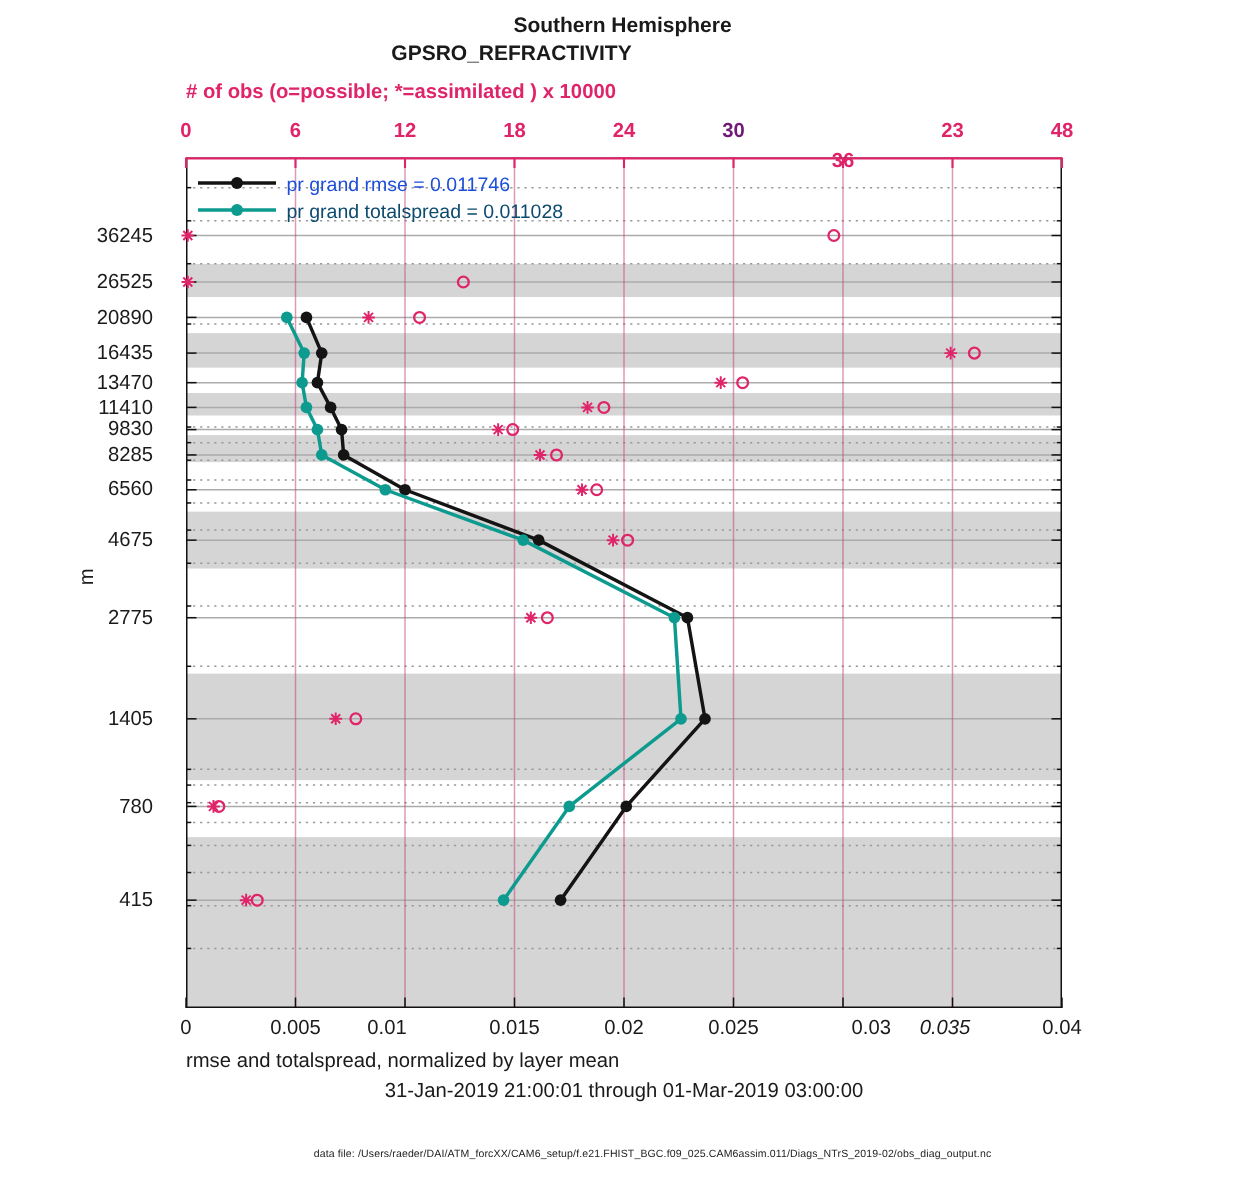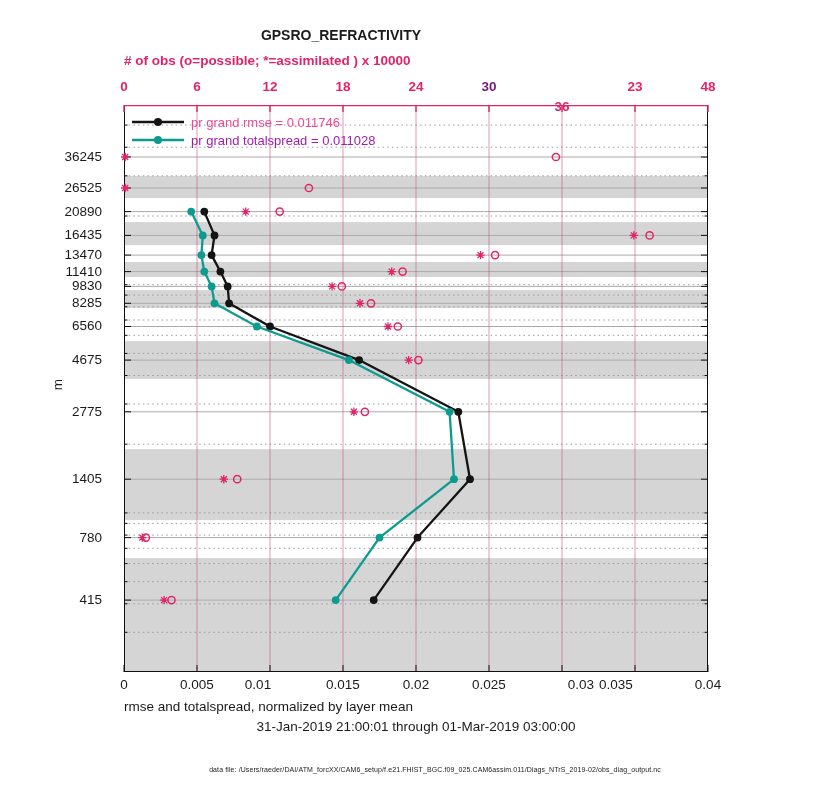--- a/index.html
+++ b/index.html
@@ -26,20 +26,21 @@
   .legend-row{display:flex;align-items:center;height:18px;}
   .legend-swatch{width:56px;height:14px;flex:0 0 56px;}
   .legend-text{font-size:13px;margin-left:5px;white-space:nowrap;}
   .footer{position:absolute;left:40px;top:766px;width:790px;text-align:center;
           font-size:7px;color:#222;letter-spacing:0.1px;}
 </style>
 </head>
 <body>
 
 <div class="figure">
+  <div class="title1">Southern Hemisphere</div>
   <div class="title2">GPSRO_REFRACTIVITY</div>
   <div class="obs-label" style="color: rgb(224, 36, 105);"># of obs (o=possible; *=assimilated ) x 10000</div>
 
   <div class="top-ticks" id="top-ticks">
       <div style="left: -30px; color: rgb(224, 36, 105);">0</div>
       <div style="left: 43px; color: rgb(224, 36, 105);">6</div>
       <div style="left: 116px; color: rgb(224, 36, 105);">12</div>
       <div style="left: 189px; color: rgb(224, 36, 105);">18</div>
       <div style="left: 262px; color: rgb(224, 36, 105);">24</div>
       <div style="left: 335px; color: #701a75;">30</div>
@@ -277,39 +278,39 @@
         </g>
       </svg>
     </div>
 
   <div class="legend" id="legend">
       <div class="legend-row">
         <svg class="legend-swatch" width="56" height="14">
           <line x1="2" y1="7" x2="54" y2="7" stroke="#141414" stroke-width="2.3"></line>
           <circle cx="28" cy="7" r="4" fill="#141414"></circle>
         </svg>
-        <span class="legend-text" style="color:#ec4899">pr grand rmse = 0.011746</span>
+        <span class="legend-text" style="color:#1d4ed8">pr grand rmse = 0.011746</span>
       </div>
       <div class="legend-row">
         <svg class="legend-swatch" width="56" height="14">
           <line x1="2" y1="7" x2="54" y2="7" stroke="#0d9b8f" stroke-width="2.3"></line>
           <circle cx="28" cy="7" r="4" fill="#0d9b8f"></circle>
         </svg>
-        <span class="legend-text" style="color:#a21caf">pr grand totalspread = 0.011028</span>
+        <span class="legend-text" style="color:#0c4a6e">pr grand totalspread = 0.011028</span>
       </div>
     </div>
 
   <div class="bottom-ticks" id="bottom-ticks">
       <div style="left: -32px;">0</div>
       <div style="left: 41px;">0.005</div>
       <div style="left: 102px;">0.01</div>
       <div style="left: 187px;">0.015</div>
       <div style="left: 260px;">0.02</div>
       <div style="left: 333px;">0.025</div>
       <div style="left: 406px; text-align: right;">0.03</div>
-      <div style="left: 460px;">0.035</div>
+      <div style="left: 474px; font-style: italic;">0.035</div>
       <div style="left: 552px;">0.04</div>
     </div>
   <div class="xlabel">rmse and totalspread, normalized by layer mean</div>
   <div class="xdate">31-Jan-2019 21:00:01 through 01-Mar-2019 03:00:00</div>
 
   <div class="footer">data file: /Users/raeder/DAI/ATM_forcXX/CAM6_setup/f.e21.FHIST_BGC.f09_025.CAM6assim.011/Diags_NTrS_2019-02/obs_diag_output.nc</div>
 </div>
 
 </body></html>

